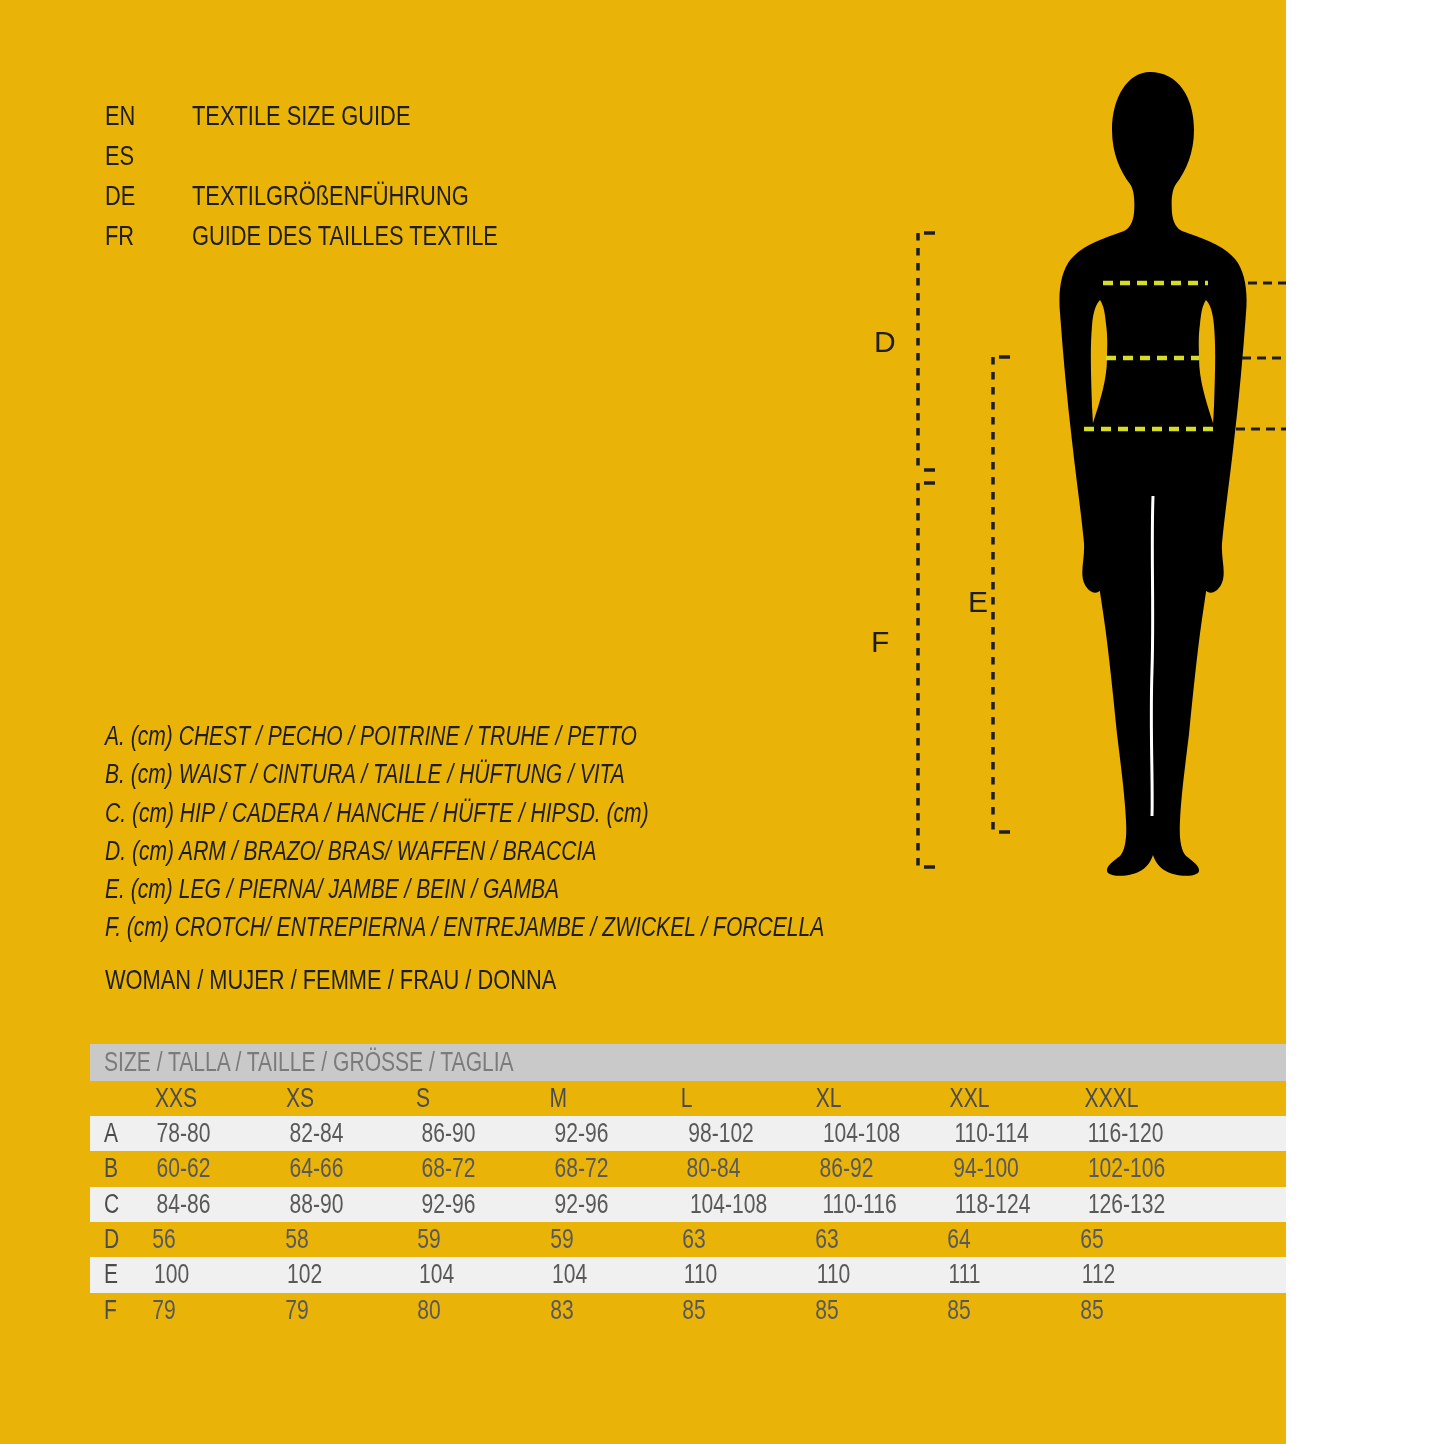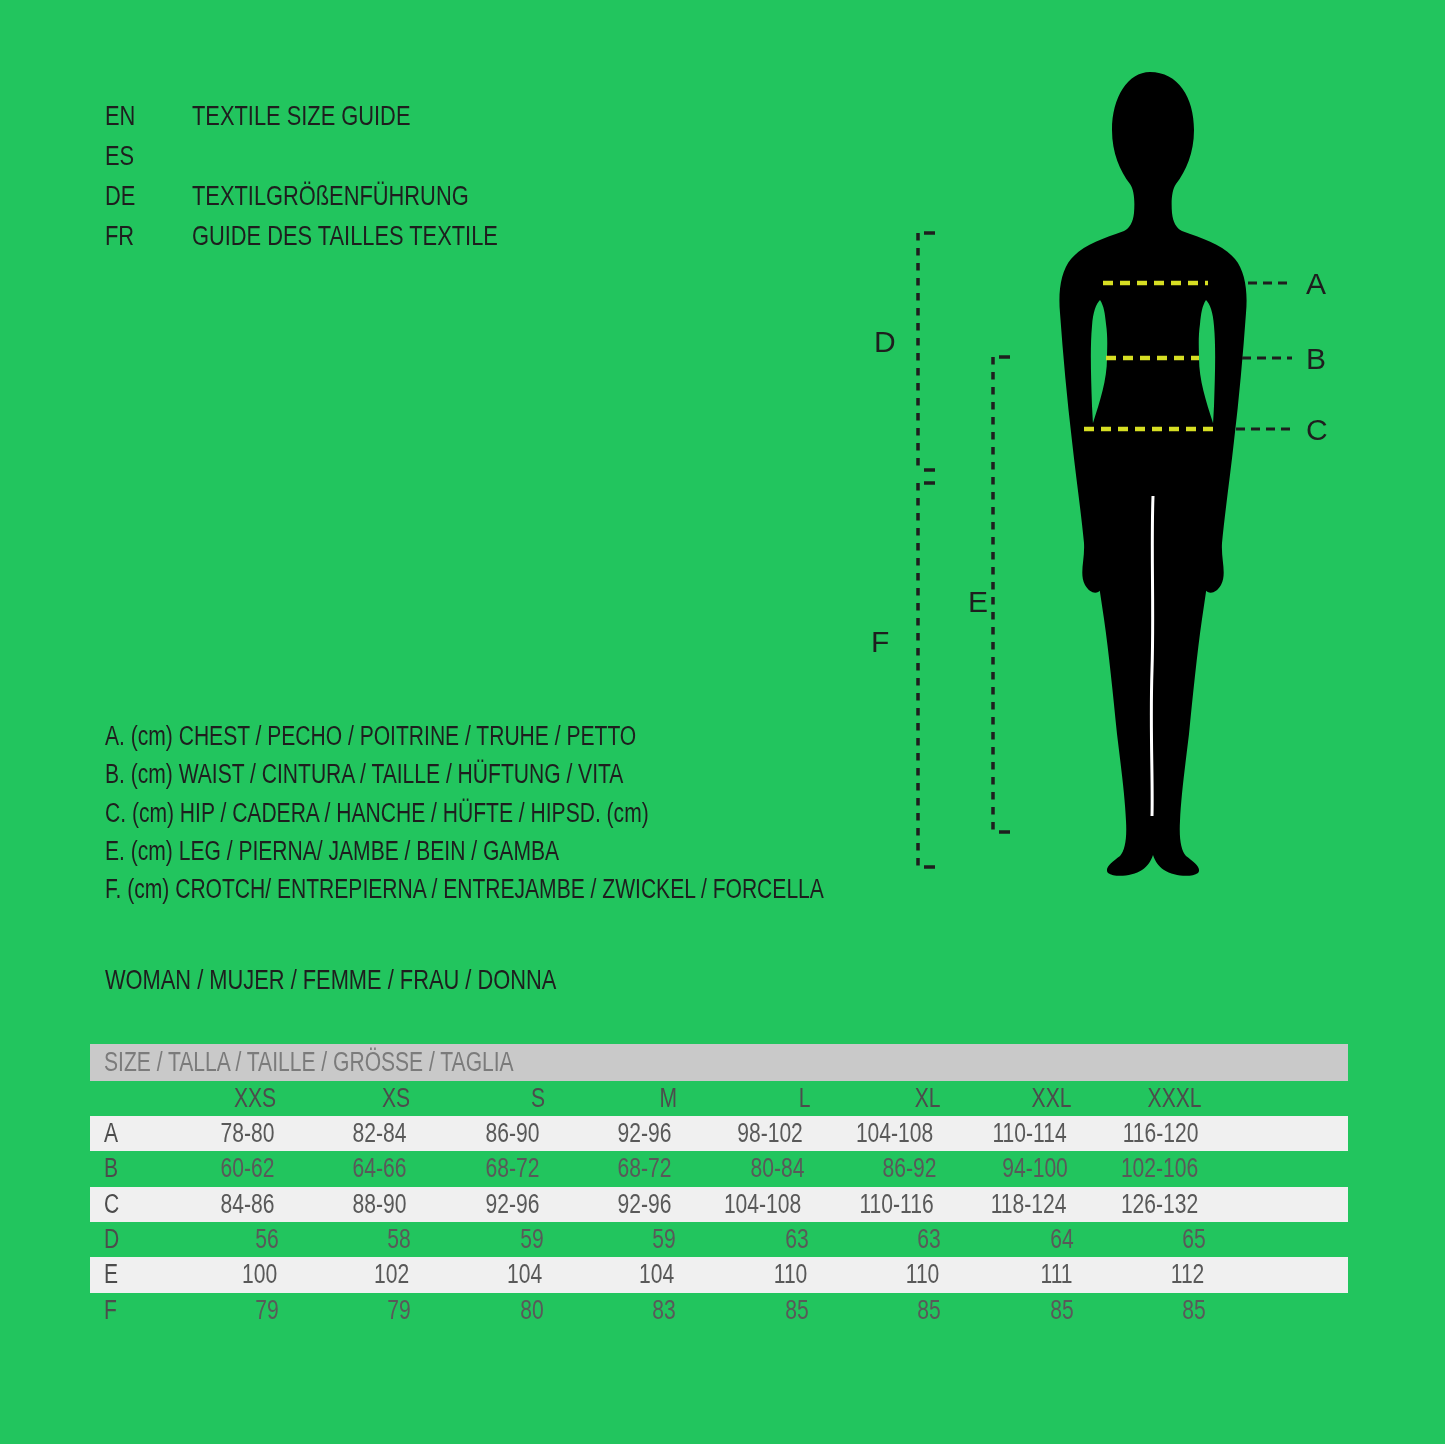--- a/index.html
+++ b/index.html
@@ -1,38 +1,38 @@
 <!DOCTYPE html>
 <html><head>
 <meta charset="utf-8">
 <style>
   html,body{margin:0;padding:0;background:#fff;}
   .canvas{
-    position:relative;width:1445px;height:1444px;background:#22c55e;
+    position:relative;width:1286px;height:1444px;background:#eab308;
     font-family:"Liberation Sans", sans-serif;color:#1e1e1e;overflow:hidden;
   }
   .cnd{display:inline-block;transform:scaleX(0.78);transform-origin:50% 50%;white-space:nowrap;}
   .ol{transform-origin:0 50%;}
   
   .lang-block{position:absolute;left:105px;top:96px;font-size:28px;font-weight:400;}
   .lang-row{display:flex;height:40px;line-height:40px;align-items:center;}
   .lang-code{width:87px;flex:0 0 87px;}
   
   .desc-block{position:absolute;left:105px;top:717px;font-size:27px;}
-  .desc-line{height:38.3px;line-height:38.3px;}
+  .desc-line{height:38.3px;line-height:38.3px;font-style:italic;}
   
   .gender-line{position:absolute;left:105px;top:965px;font-size:28px;height:30px;line-height:30px;}
   
   .size-table{position:absolute;left:90px;top:1016px;width:1258px;font-size:27px;}
   .tbl-header{height:37px;line-height:37px;background:#c9c9c9;color:#7b7b7b;padding-left:14px;margin-top:28px;}
   .tbl-grid{display:grid;grid-template-columns:59px repeat(8,132.57px) 1fr;align-items:center;}
   .sizes-row{height:35px;color:#4c4c4c;}
   .data-row{height:35.33px;color:#595959;}
   .data-row.shaded{background:#f0f0f0;}
-  .cell-c{text-align:right;}
+  .cell-c{text-align:left;}
   .cell-l{padding-left:14px;color:#4c4c4c;}
   
   .figure-wrap{position:absolute;left:850px;top:50px;width:500px;height:840px;}
   .figure-wrap svg{display:block;width:500px;height:840px;}
   svg text{font-family:"Liberation Sans", sans-serif;font-size:30px;fill:#1e1e1e;}
 </style>
 </head>
 <body>
 <div class="canvas">
 
@@ -136,20 +136,21 @@
       <text x="24" y="302">D</text>
       <text x="118" y="562">E</text>
       <text x="21" y="602">F</text>
     </svg>
   </div>
 
   <div class="desc-block">
     <div class="desc-line"><span class="cnd ol">A. (cm) CHEST / PECHO / POITRINE / TRUHE / PETTO</span></div>
     <div class="desc-line"><span class="cnd ol">B. (cm) WAIST / CINTURA / TAILLE / HÜFTUNG / VITA</span></div>
     <div class="desc-line"><span class="cnd ol">C. (cm) HIP / CADERA / HANCHE / HÜFTE / HIPSD. (cm)</span></div>
+    <div class="desc-line"><span class="cnd ol">D. (cm) ARM / BRAZO/ BRAS/ WAFFEN / BRACCIA</span></div>
     <div class="desc-line"><span class="cnd ol">E. (cm) LEG / PIERNA/ JAMBE / BEIN / GAMBA</span></div>
     <div class="desc-line"><span class="cnd ol">F. (cm) CROTCH/ ENTREPIERNA / ENTREJAMBE / ZWICKEL / FORCELLA</span></div>
   </div>
 
   <div class="gender-line"><span class="cnd ol">WOMAN / MUJER / FEMME / FRAU / DONNA</span></div>
 
   <div class="size-table">
     <div class="tbl-header"><span class="cnd ol">SIZE / TALLA / TAILLE / GRÖSSE / TAGLIA</span></div>
 
     <div class="tbl-grid sizes-row">

